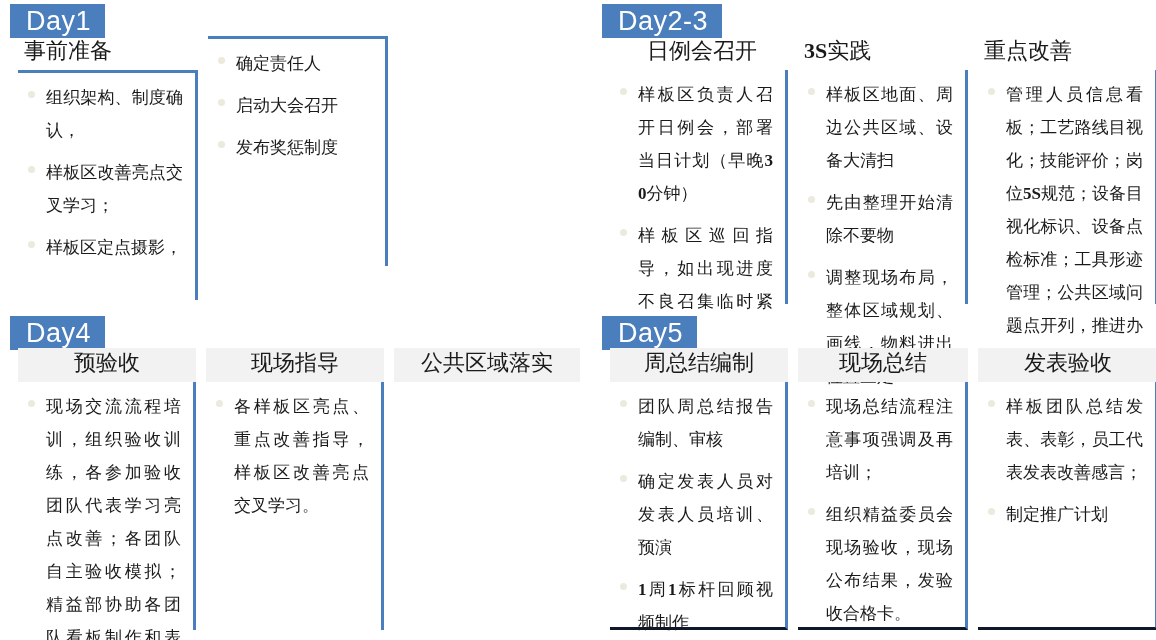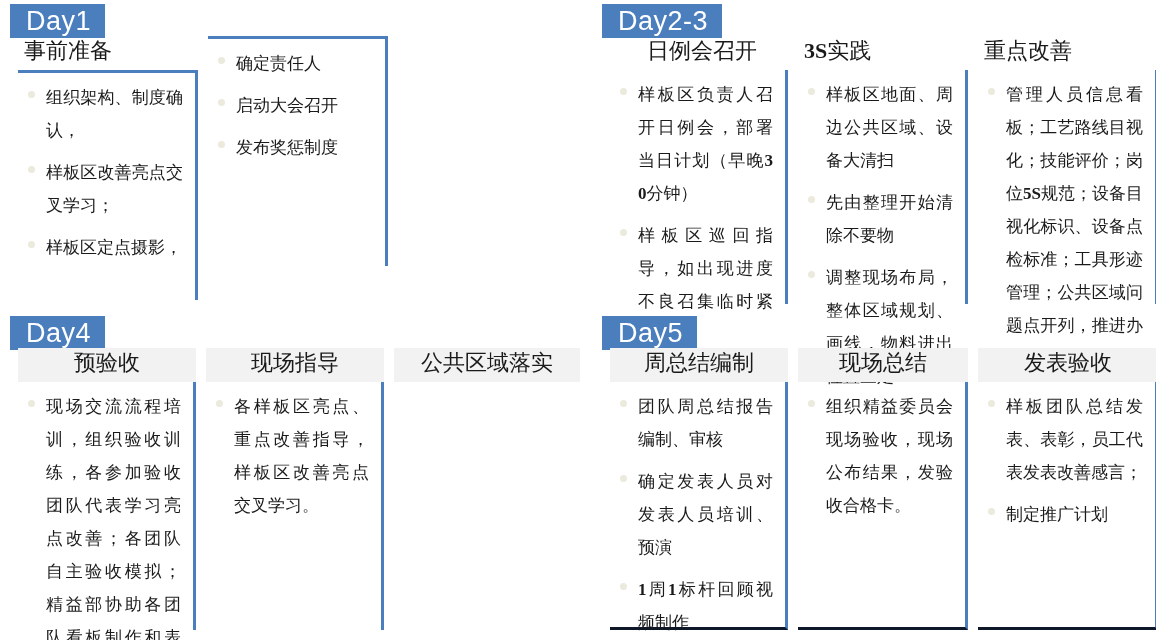--- a/index.html
+++ b/index.html
@@ -237,20 +237,21 @@
             <li>确定发表人员对发表人员培训、预演</li>
             <li><b>1</b>周<b>1</b>标杆回顾视频制作</li>
           </ul>
         </div>
       </div>
 
       <div class="col" style="flex:0 0 170px;">
         <div class="col-head head-band">现场总结</div>
         <div class="col-body bd-right bd-bottom" style="height:248px;">
           <ul class="blist">
+            <li>现场总结流程注意事项强调及再培训；</li>
             <li>组织精益委员会现场验收，现场公布结果，发验收合格卡。</li>
           </ul>
         </div>
       </div>
 
       <div class="col" style="flex:0 0 180px;">
         <div class="col-head head-band">发表验收</div>
         <div class="col-body bd-right bd-bottom" style="height:248px;">
           <ul class="blist">
             <li>样板团队总结发表、表彰，员工代表发表改善感言；</li>

